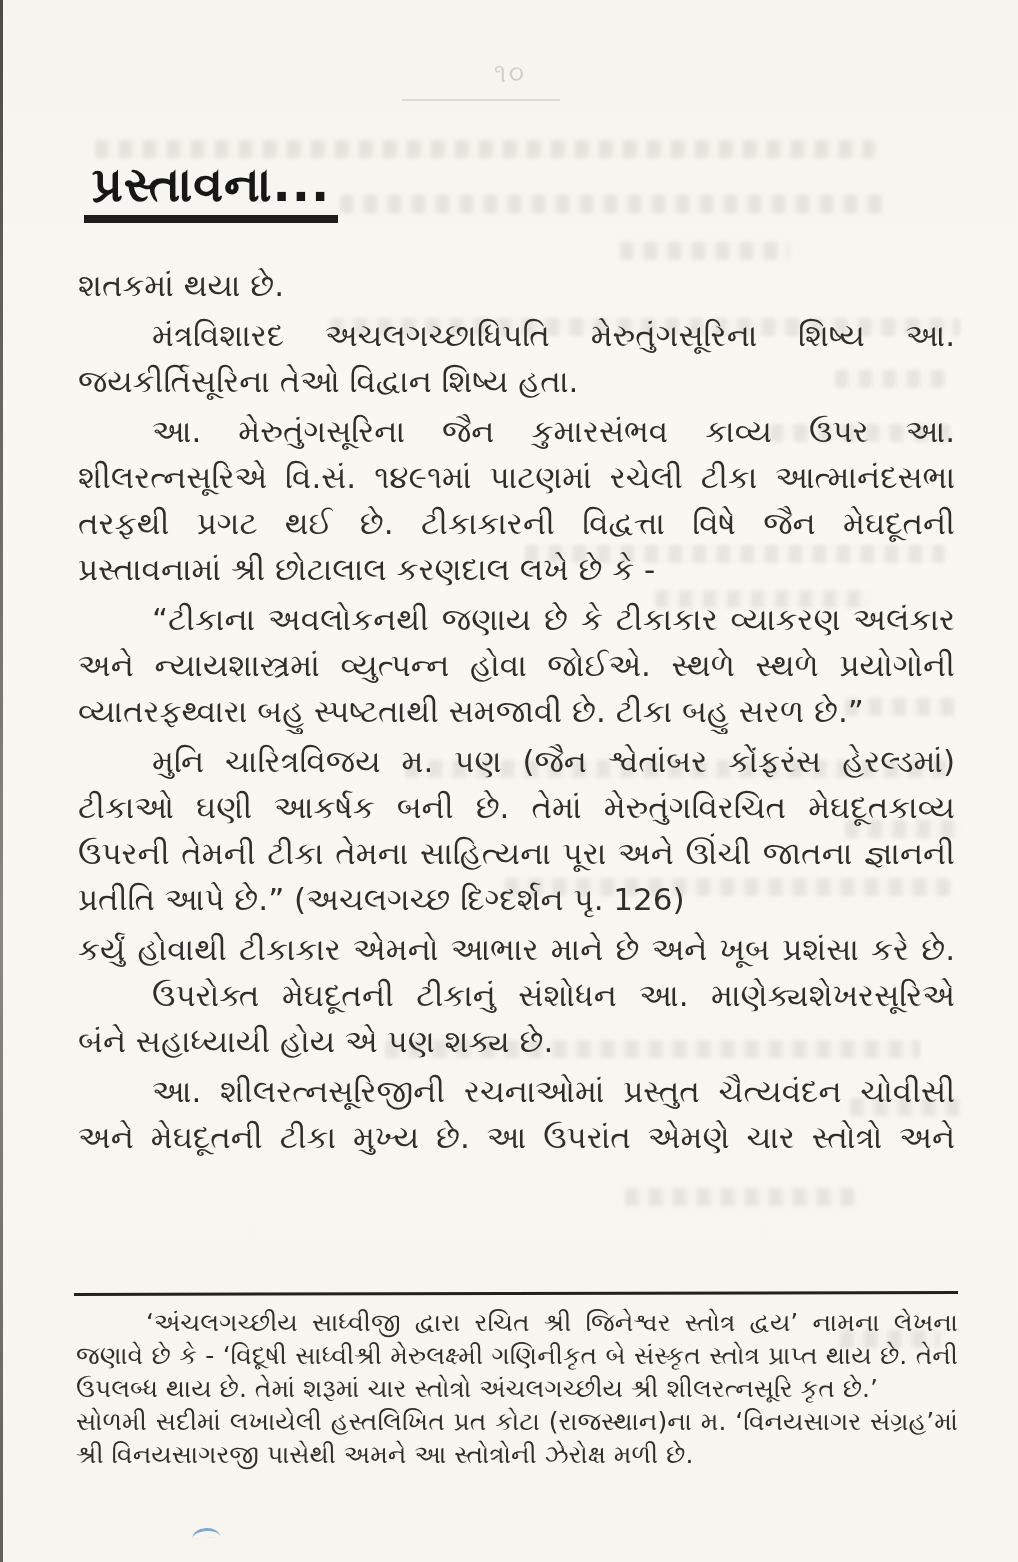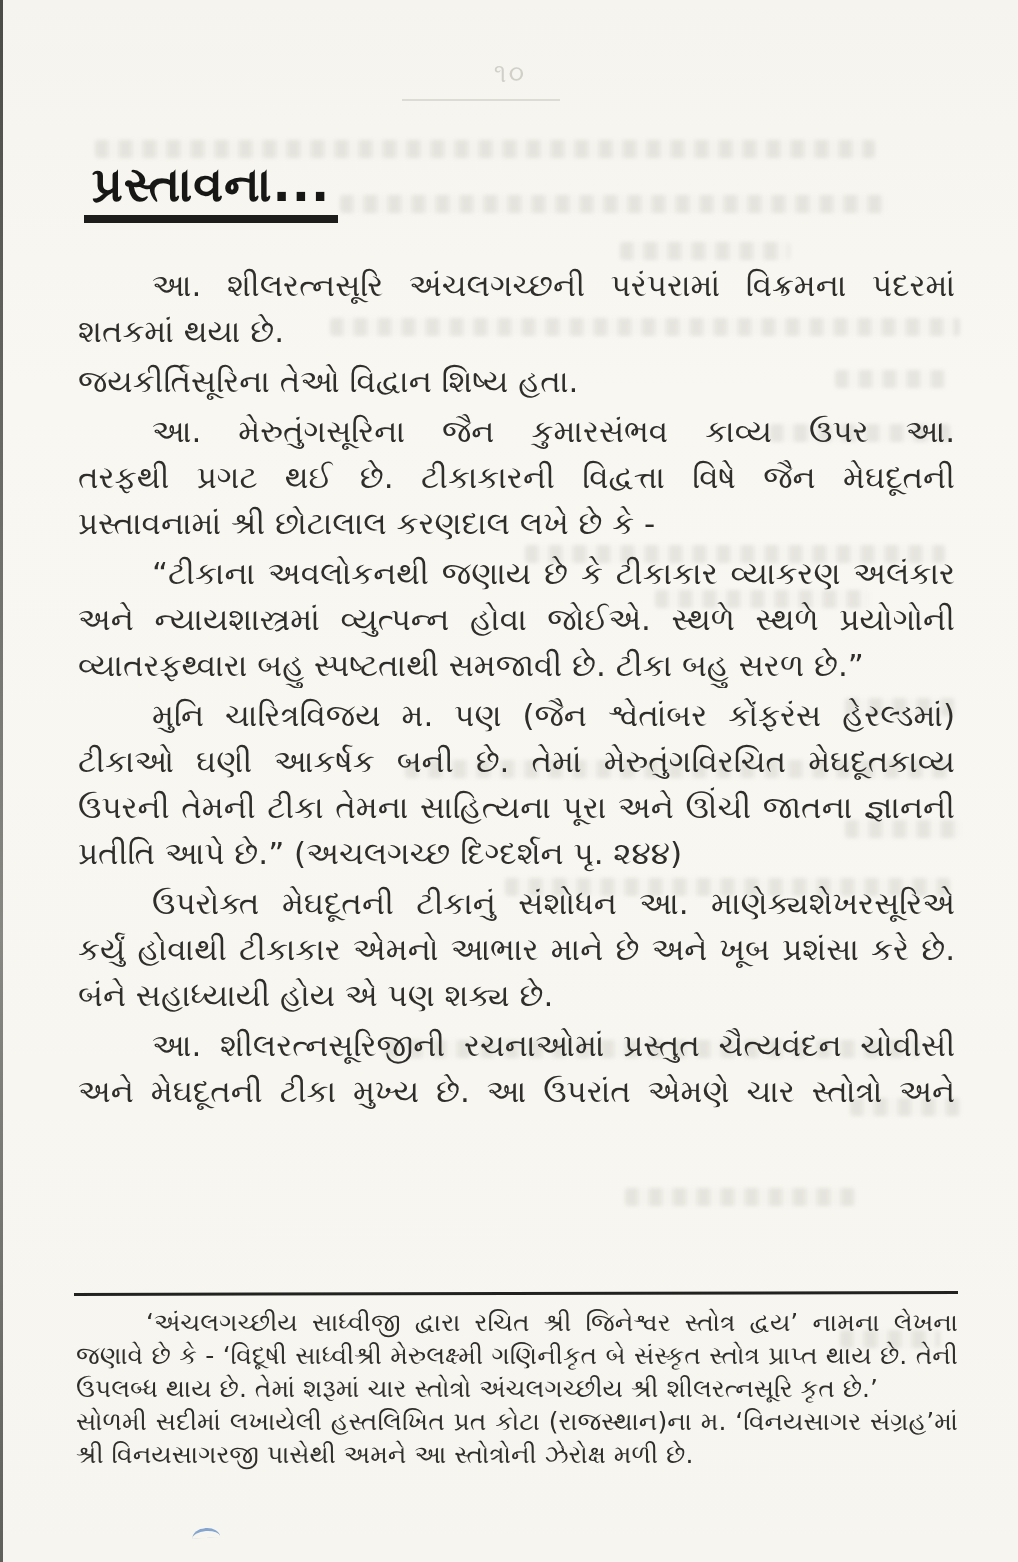--- a/index.html
+++ b/index.html
@@ -122,50 +122,51 @@
 
   <div class="title-block">
     <div class="page-title">પ્રસ્તાવના...</div>
     <div class="title-underline"></div>
   </div>
 
 
   <div class="body-text">
 
     <div class="para">
-      <div class="bline j indent">આ. શીલરત્નસૂરિ અંચલગચ્છની પરંપરામાં વિક્રમના પંદરમાં</div>
       <div class="bline">શતકમાં થયા છે.</div>
     </div>
 
     <div class="para">
+      <div class="bline j indent">મંત્રવિશારદ અચલગચ્છાધિપતિ મેરુતુંગસૂરિના શિષ્ય આ.</div>
       <div class="bline">જયકીર્તિસૂરિના તેઓ વિદ્વાન શિષ્ય હતા.</div>
     </div>
 
     <div class="para">
       <div class="bline j indent">આ. મેરુતુંગસૂરિના જૈન કુમારસંભવ કાવ્ય ઉપર આ.</div>
+      <div class="bline j">શીલરત્નસૂરિએ વિ.સં. ૧૪૯૧માં પાટણમાં રચેલી ટીકા આત્માનંદસભા</div>
       <div class="bline j">તરફથી પ્રગટ થઈ છે. ટીકાકારની વિદ્વત્તા વિષે જૈન મેઘદૂતની</div>
       <div class="bline">પ્રસ્તાવનામાં શ્રી છોટાલાલ કરણદાલ લખે છે કે -</div>
     </div>
 
     <div class="para">
       <div class="bline j indent">“ટીકાના અવલોકનથી જણાય છે કે ટીકાકાર વ્યાકરણ અલંકાર</div>
       <div class="bline j">અને ન્યાયશાસ્ત્રમાં વ્યુત્પન્ન હોવા જોઈએ. સ્થળે સ્થળે પ્રયોગોની સિદ્ધિ</div>
       <div class="bline">વ્યાતરફથ્વારા બહુ સ્પષ્ટતાથી સમજાવી છે. ટીકા બહુ સરળ છે.”</div>
     </div>
 
     <div class="para">
       <div class="bline j indent">મુનિ ચારિત્રવિજય મ. પણ (જૈન શ્વેતાંબર કોંફરંસ હેરલ્ડમાં)</div>
       <div class="bline j">ટીકાઓ ઘણી આકર્ષક બની છે. તેમાં મેરુતુંગવિરચિત મેઘદૂતકાવ્ય</div>
       <div class="bline j">ઉપરની તેમની ટીકા તેમના સાહિત્યના પૂરા અને ઊંચી જાતના જ્ઞાનની</div>
-      <div class="bline">પ્રતીતિ આપે છે.” (અચલગચ્છ દિગ્દર્શન પૃ. ૨૪૪)</div>
+      <div class="bline">પ્રતીતિ આપે છે.” (અચલગચ્છ દિગ્દર્શન પૃ. 126)</div>
     </div>
 
     <div class="para">
+      <div class="bline j">કર્યું હોવાથી ટીકાકાર એમનો આભાર માને છે અને ખૂબ પ્રશંસા કરે છે.</div>
       <div class="bline j indent">ઉપરોક્ત મેઘદૂતની ટીકાનું સંશોધન આ. માણેક્યશેખરસૂરિએ</div>
-      <div class="bline j">કર્યું હોવાથી ટીકાકાર એમનો આભાર માને છે અને ખૂબ પ્રશંસા કરે છે.</div>
       <div class="bline">બંને સહાધ્યાયી હોય એ પણ શક્ય છે.</div>
     </div>
 
     <div class="para">
       <div class="bline j indent">આ. શીલરત્નસૂરિજીની રચનાઓમાં પ્રસ્તુત ચૈત્યવંદન ચોવીસી</div>
       <div class="bline j">અને મેઘદૂતની ટીકા મુખ્ય છે. આ ઉપરાંત એમણે ચાર સ્તોત્રો અને</div>
     </div>
 
   </div>
 

